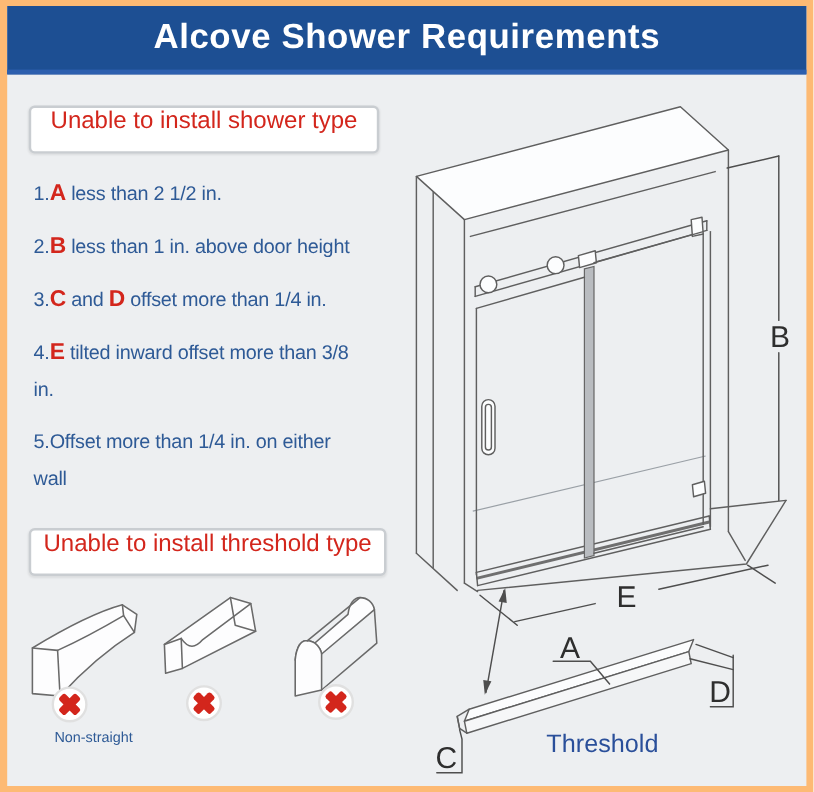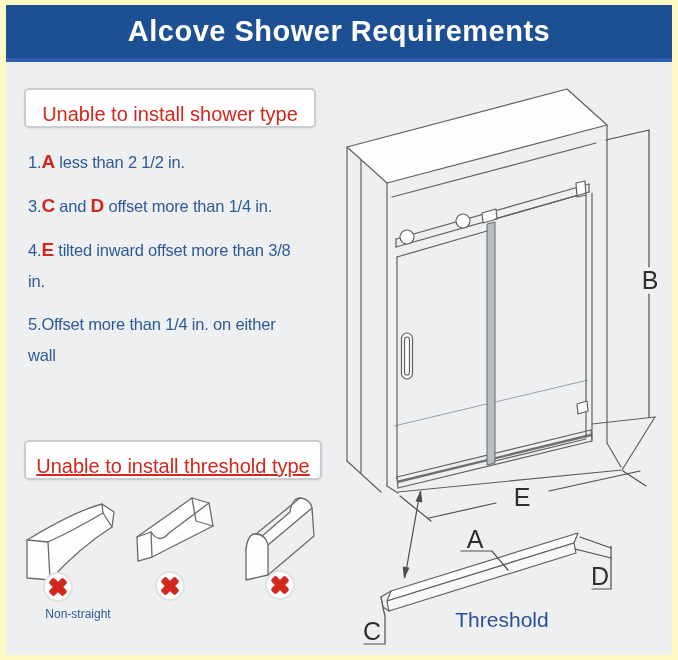--- a/index.html
+++ b/index.html
@@ -1,26 +1,26 @@
 <!DOCTYPE html>
 <html><head>
 <meta charset="utf-8">
 <style>
   html,body{margin:0;padding:0;background:#ffffff;}
-  .canvas{position:relative;width:678px;height:660px;background:#fef9c3;overflow:hidden;
+  .canvas{position:relative;width:678px;height:660px;background:#fdba74;overflow:hidden;
           font-family:"Liberation Sans",sans-serif;}
   .bg{position:absolute;left:6px;top:5px;width:666px;height:650px;background:#edeff1;}
   .banner{position:absolute;left:6px;top:5px;width:666px;height:53px;background:#1d4f93;
           border-bottom:4px solid #2d5fae;display:flex;align-items:center;justify-content:center;}
   .banner-title{color:#ffffff;font-size:29px;font-weight:600;letter-spacing:.5px;}
   .panel-box{position:absolute;background:#ffffff;border:2px solid #c9cdd1;border-radius:5px;
-          box-shadow:0 1px 2px rgba(0,0,0,.08);display:flex;align-items:flex-end;justify-content:center;
+          box-shadow:0 1px 2px rgba(0,0,0,.08);display:flex;align-items:flex-start;justify-content:center;
           color:#d3261c;font-size:20px;}
   .box-shower{left:24px;top:88px;width:288px;height:36px;}
-  .box-threshold{left:24px;top:440px;width:294px;height:36px;text-decoration:underline;}
+  .box-threshold{left:24px;top:440px;width:294px;height:36px;}
   .rules{position:absolute;left:16px;top:134px;width:302px;color:#2e5a96;
          font-size:16.5px;line-height:31px;letter-spacing:-0.2px;}
   .rule{margin:12px;}
   .rl{color:#d3261c;font-weight:700;font-size:19px;}
   .ex-label{position:absolute;color:#2e5a96;font-size:12px;text-align:center;}
   .ex-label-1{left:20px;top:607px;width:116px;}
   .ex-label-2{left:146px;top:607px;width:146px;}
   .diagram-svg{position:absolute;left:330px;top:70px;}
   .shapes-svg{position:absolute;left:15px;top:487px;}
   svg{display:block;}
@@ -47,20 +47,21 @@
   <div class="banner">
     <span class="banner-title">Alcove Shower Requirements</span>
   </div>
 
   <div class="panel-box box-shower">
     <span>Unable to install shower type</span>
   </div>
 
   <div class="rules">
     <p class="rule"><span>1.</span><span class="rl">A</span><span> less than 2 1/2 in.</span></p>
+    <p class="rule"><span>2.</span><span class="rl">B</span><span> less than 1 in. above door height</span></p>
     <p class="rule"><span>3.</span><span class="rl">C</span><span> and </span><span class="rl">D</span><span> offset more than 1/4 in.</span></p>
     <p class="rule"><span>4.</span><span class="rl">E</span><span> tilted inward offset more than 3/8 in.</span></p>
     <p class="rule"><span>5.</span><span>Offset more than 1/4 in. on either wall</span></p>
   </div>
 
   <div class="panel-box box-threshold">
     <span>Unable to install threshold type</span>
   </div>
 
   <svg class="shapes-svg" width="310" height="150" viewBox="15 487 310 150">

